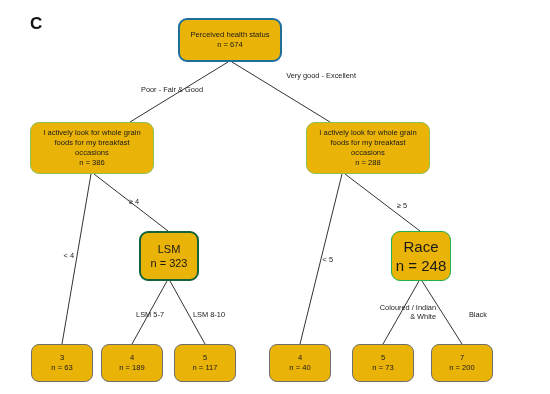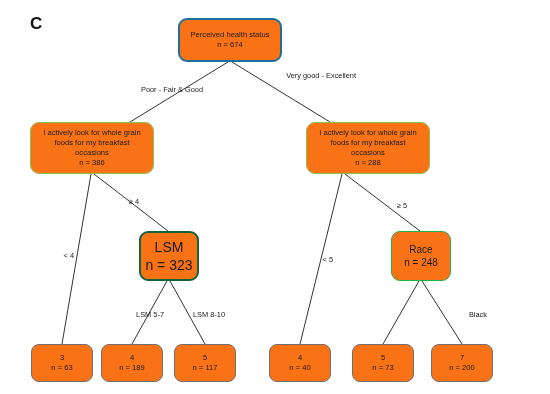--- a/index.html
+++ b/index.html
@@ -27,21 +27,21 @@
     left: 30px;
     top: 14px;
     font-size: 17px;
     font-weight: bold;
     color: #111111;
     letter-spacing: 0.2px;
   }
   .node {
     position: absolute;
     box-sizing: border-box;
-    background: #f97316;
+    background: #eab308;
     border-radius: 9px;
     display: flex;
     flex-direction: column;
     align-items: center;
     justify-content: center;
     text-align: center;
     color: #1a1a1a;
     line-height: 1.30;
   }
   .node .ttl {
@@ -54,25 +54,25 @@
   .node-root {
     border: 2px solid #1f6f9c;
     font-size: 7.6px;
   }
   .node-split-green {
     border: 1.6px solid #8cc152;
     font-size: 7.6px;
   }
   .node-lsm {
     border: 2px solid #14633c;
-    font-size: 14px;
+    font-size: 11px;
   }
   .node-race {
     border: 1.8px solid #22b14c;
-    font-size: 10px;
+    font-size: 15px;
   }
   .node-leaf {
     border: 1.2px solid #6e6e6e;
     border-radius: 8px;
     font-size: 7.6px;
   }
   .edge-label {
     position: absolute;
     font-size: 7.4px;
     color: #1a1a1a;
@@ -175,16 +175,18 @@
   <div class="edge-label" style="left:117px; top:197px; width:22px;">≥ 4</div>
 
   <div class="edge-label" style="left:311px; top:255px; width:22px;">&lt; 5</div>
 
   <div class="edge-label" style="left:385px; top:201px; width:22px;">≥ 5</div>
 
   <div class="edge-label" style="left:110px; top:310px; width:54px;">LSM 5-7</div>
 
   <div class="edge-label" style="left:167px; top:310px; width:58px;">LSM 8-10</div>
 
+  <div class="edge-label" style="left:352px; top:303px; width:84px;">Coloured / Indian
+&amp; White</div>
 
   <div class="edge-label" style="left:443px; top:310px; width:36px;padding-left:8px;">Black</div>
 
 </div>
 
 </body></html>

